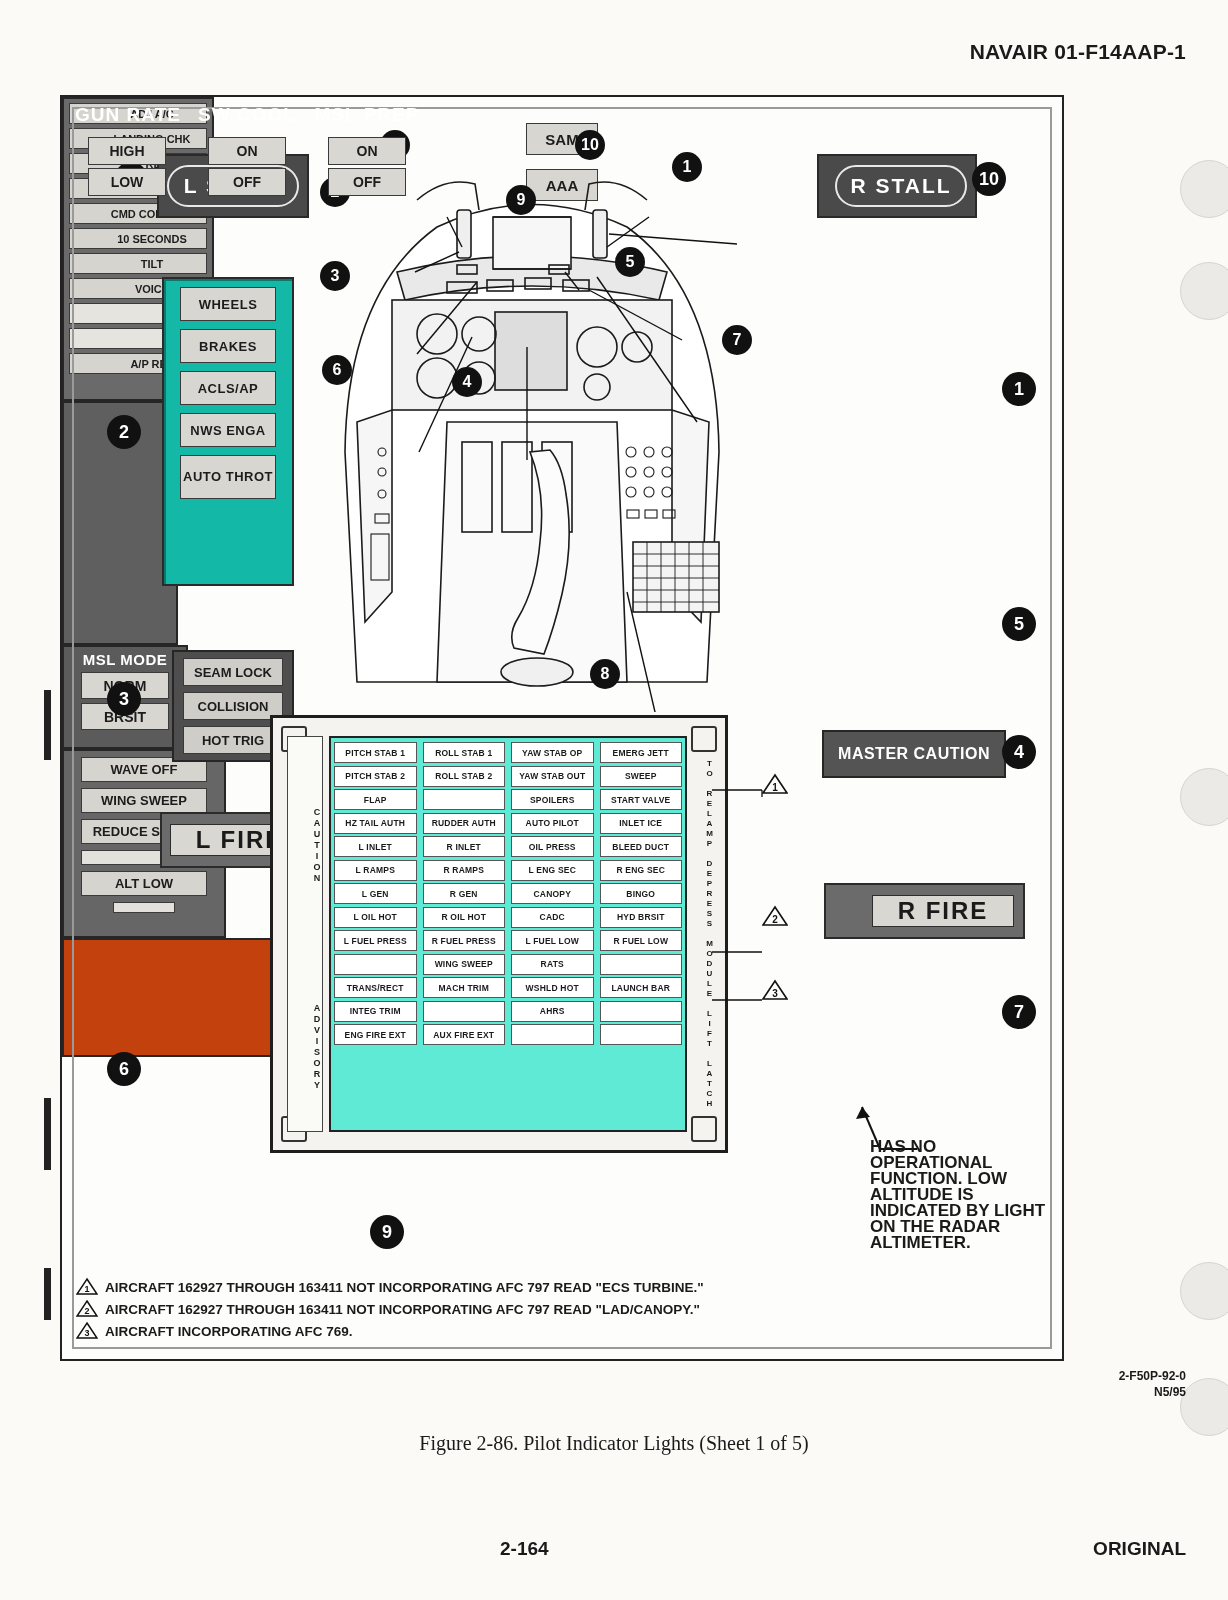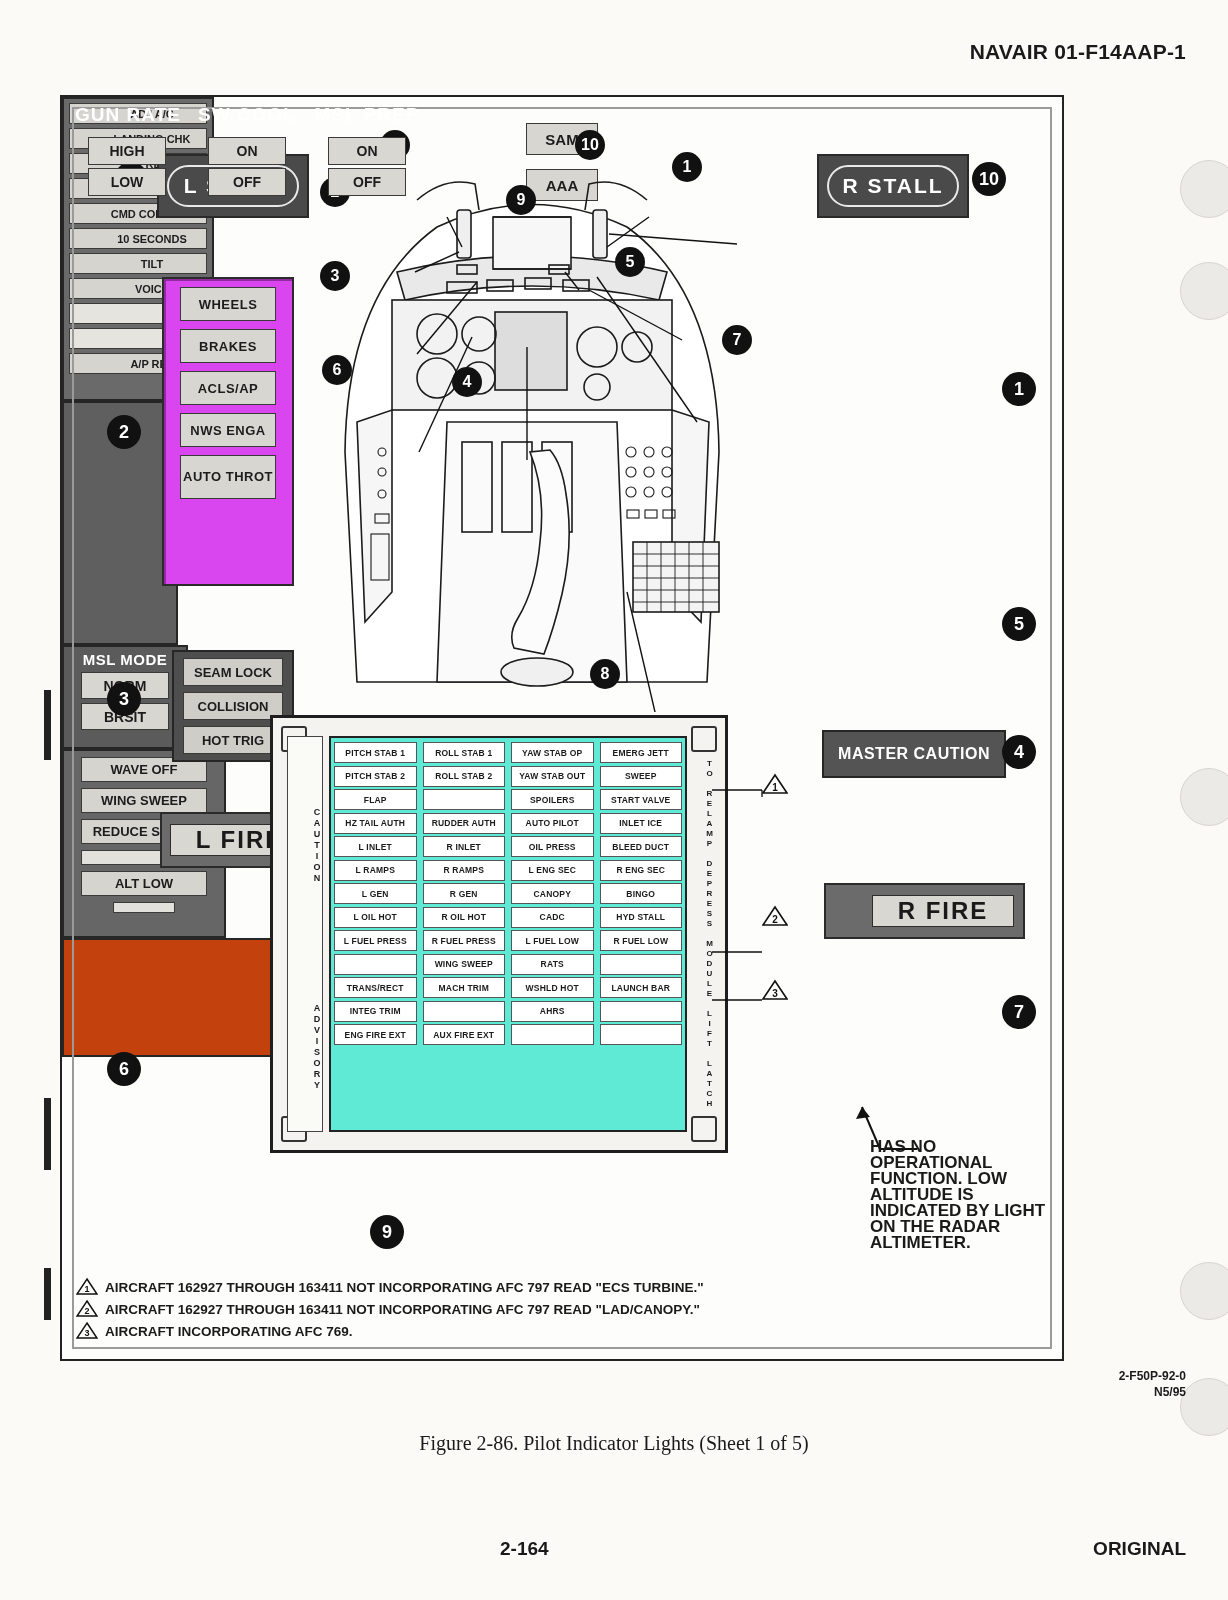--- a/index.html
+++ b/index.html
@@ -6,21 +6,21 @@
   body{width:1228px;height:1600px;font-family:"Liberation Sans",sans-serif;color:#1a1a1a;position:relative;overflow:hidden;}
   .page{position:absolute;inset:0;}
 
   
   .doc-number{position:absolute;right:42px;top:40px;font-size:21px;font-weight:bold;letter-spacing:.2px;}
 
   
   .frame{position:absolute;left:60px;top:95px;width:1000px;height:1262px;border:2px solid #222;background:#fdfdfb;}
 
   
-  .panel{position:absolute;background:#d946ef;border:2px solid #2b2b2b;box-shadow:2px 2px 0 rgba(0,0,0,.35) inset;}
+  .panel{position:absolute;background:#14b8a6;border:2px solid #2b2b2b;box-shadow:2px 2px 0 rgba(0,0,0,.35) inset;}
 
   
   .callout{position:absolute;width:34px;height:34px;border-radius:50%;background:#111;color:#fff;font-size:18px;font-weight:bold;display:flex;align-items:center;justify-content:center;}
   .callout.sm{width:30px;height:30px;font-size:16px;}
 
   
   .lamp{background:#d8d6d0;border:1px solid #3a3a3a;color:#1c1c1c;font-weight:bold;display:flex;align-items:center;justify-content:center;text-align:center;}
 
   
   .stall{position:absolute;background:#4a4a4a;border:2px solid #2a2a2a;display:flex;align-items:center;justify-content:center;}
@@ -121,21 +121,21 @@
   <div class="edgemark" style="top:1098px;height:72px;"></div>
   <div class="edgemark" style="top:1268px;height:52px;"></div>
 
   <div class="frame">
 
     <div class="callout" style="left:52px;top:65px;">10</div>
     <div class="stall" style="left:95px;top:57px;width:148px;height:60px;">
       <div class="inner">L STALL</div>
     </div>
 
-    <div class="stall" style="left:755px;top:57px;width:148px;height:60px;">
+    <div class="stall" style="left:755px;top:57px;width:148px;height:60px;padding-left:8px;">
       <div class="inner">R STALL</div>
     </div>
     <div class="callout" style="left:910px;top:65px;">10</div>
 
     <div class="callout" style="left:45px;top:318px;">2</div>
     <div class="panel" id="panel2" style="left:100px;top:180px;width:128px;height:305px;">
       <div class="lamp">WHEELS</div>
       <div class="lamp">BRAKES</div>
       <div class="lamp">ACLS/AP</div>
       <div class="lamp">NWS ENGA</div>
@@ -375,21 +375,21 @@
           <div class="cell empty"></div>
         </div>
         <div class="mx-col">
           <div class="cell">EMERG JETT</div>
           <div class="cell">SWEEP</div>
           <div class="cell">START VALVE</div>
           <div class="cell">INLET ICE</div>
           <div class="cell">BLEED DUCT</div>
           <div class="cell">R ENG SEC</div>
           <div class="cell">BINGO</div>
-          <div class="cell">HYD STALL</div>
+          <div class="cell">HYD BRSIT</div>
           <div class="cell">R FUEL LOW</div>
           <div class="cell empty"></div>
           <div class="cell">LAUNCH BAR</div>
           <div class="cell empty"></div>
           <div class="cell empty"></div>
         </div>
       </div>
 
       <div class="mx-right">
         <div class="vert" style="height:100%;">TO RELAMP DEPRESS MODULE LIFT LATCH</div>

